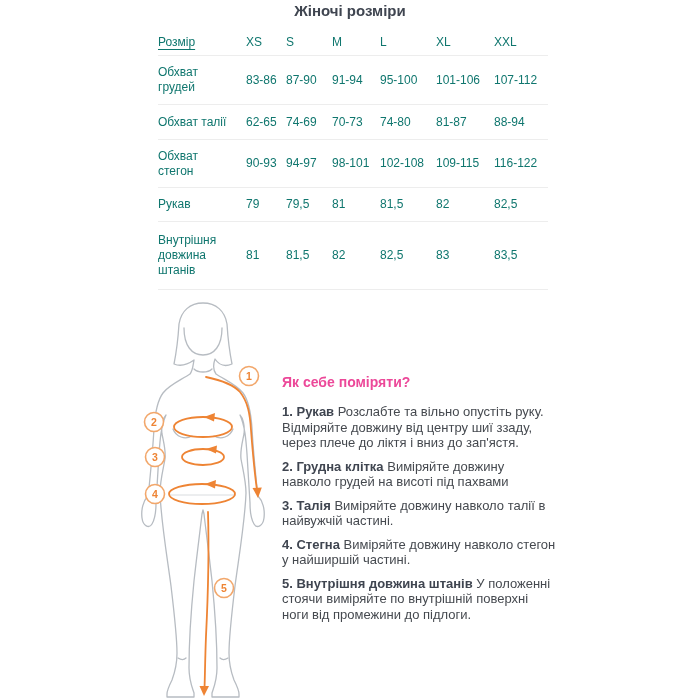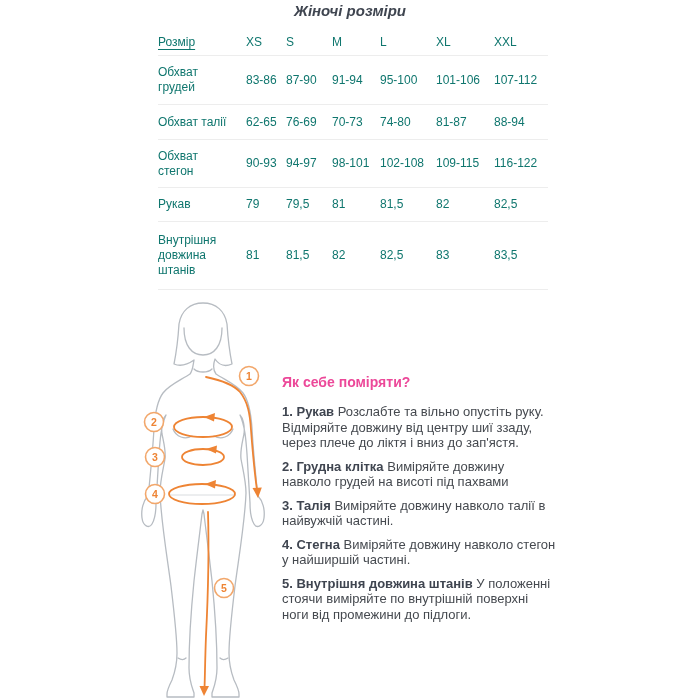--- a/index.html
+++ b/index.html
@@ -15,21 +15,20 @@
   }
   
   .page-title {
     position: absolute;
     top: 2px; left: 0; right: 0;
     text-align: center;
     font-size: 15px;
     font-weight: bold;
     color: #3f4550;
     margin: 0;
-    font-style: italic;
   }
   
   .size-table {
     position: absolute;
     left: 158px;
     top: 30px;
     width: 390px;
   }
   .t-row {
     display: grid;
@@ -115,21 +114,21 @@
       <div class="t-cell">87-90</div>
       <div class="t-cell">91-94</div>
       <div class="t-cell">95-100</div>
       <div class="t-cell">101-106</div>
       <div class="t-cell">107-112</div>
     </div>
 
     <div class="t-row r2">
       <div class="t-cell">Обхват талії</div>
       <div class="t-cell">62-65</div>
-      <div class="t-cell">76-69</div>
+      <div class="t-cell">74-69</div>
       <div class="t-cell">70-73</div>
       <div class="t-cell">74-80</div>
       <div class="t-cell">81-87</div>
       <div class="t-cell">88-94</div>
     </div>
 
     <div class="t-row r3">
       <div class="t-cell">Обхват
 стегон</div>
       <div class="t-cell">90-93</div>

